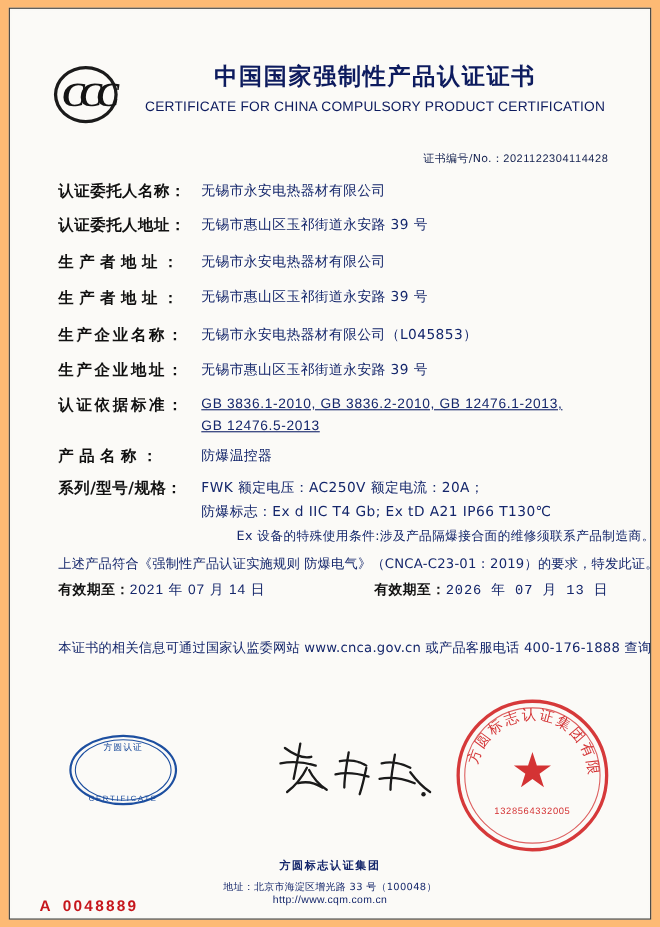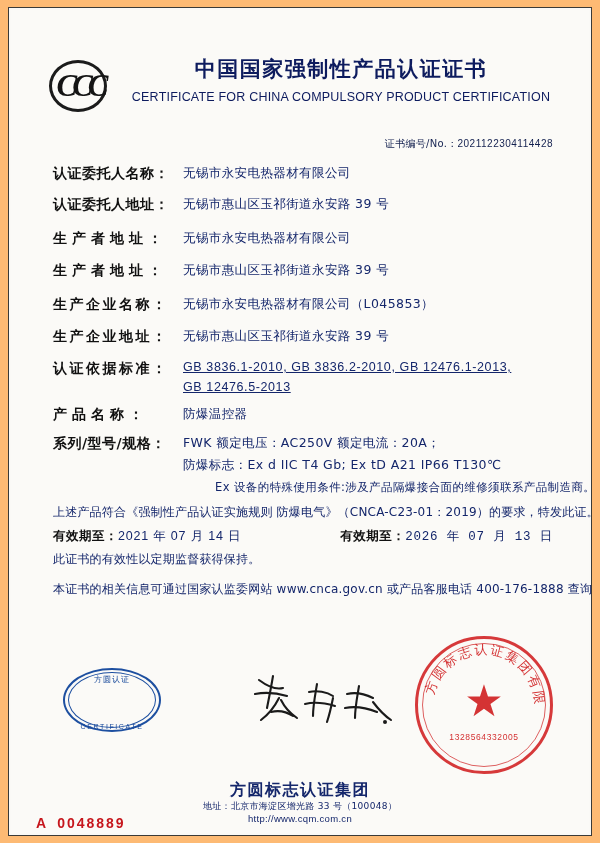--- a/index.html
+++ b/index.html
@@ -295,21 +295,21 @@
   }
   #seal svg { position: absolute; left: 0; top: 0; }
 
   
   #footer-org {
     position: absolute;
     left: 0; top: 770px;
     width: 100%;
     text-align: center;
     font-family: "DejaVu Sans", sans-serif;
-    font-size: 16px;
+    font-size: 10px;
     font-weight: bold;
     color: #14266b;
     letter-spacing: 1.5px;
   }
   #footer-addr {
     position: absolute;
     left: 0; top: 790px;
     width: 100%;
     text-align: center;
     font-family: "DejaVu Sans", sans-serif;
@@ -410,21 +410,20 @@
       </div>
       <div class="row" style="top:470px;">
         <div class="val indent small">Ex 设备的特殊使用条件:涉及产品隔爆接合面的维修须联系产品制造商。</div>
       </div>
 
       <div class="para" style="top:494px;">上述产品符合《强制性产品认证实施规则 防爆电气》（CNCA-C23-01：2019）的要求，特发此证。</div>
 
       <div id="date-issue" style="top:518px;"><span>有效期至：</span><span class="dv">2021 年 07 月 14 日</span></div>
       <div id="date-expire" style="top:518px;"><span>有效期至：</span><span class="dv">2026 年 07 月 13 日</span></div>
 
-      <div class="para" style="top:541px;">此证书的有效性以定期监督获得保持。</div>
 
       <div class="para" style="top:571px;">本证书的相关信息可通过国家认监委网站 www.cnca.gov.cn 或产品客服电话 400-176-1888 查询。</div>
 
       <div id="cqm">
         <div class="oval"></div>
         <div class="oval2"></div>
         <div class="toptext">方圆认证</div>
         <div class="bottext">CERTIFICATE</div>
       </div>
 

